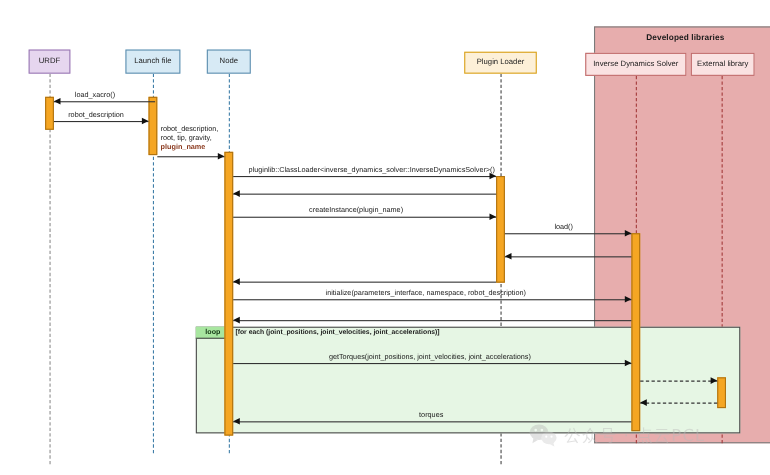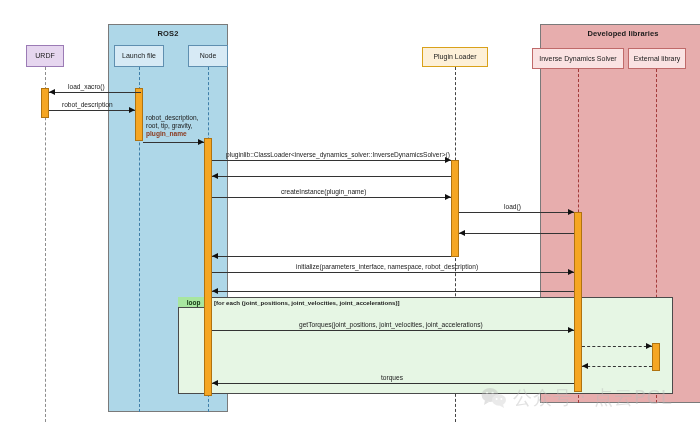--- a/index.html
+++ b/index.html
@@ -134,36 +134,33 @@
   
   #watermark {
     position: absolute;
     display: flex;
     align-items: center;
     gap: 6px;
     opacity: .42;
     pointer-events: none;
   }
   #watermark .wm-text {
-    font-size: 19px;
+    font-size: 15px;
     color: #b9b9b9;
     font-family: "DejaVu Sans", sans-serif;
     letter-spacing: 1px;
     white-space: nowrap;
   }
   #watermark .wm-icon { display: block; }
 </style>
 </head>
 <body>
 
 <div id="diagram">
 
-  <div class="group group-ros2" style="left:108px; top:24px; width:120px; height:388px;">
-    <div class="group-title" style="top:4px;">ROS2</div>
-  </div>
 
   <div class="group group-devlibs" style="left:528px; top:24px; width:166px; height:379px;margin-left:12px;">
     <div class="group-title" style="top:4px;">Developed libraries</div>
   </div>
 
   <div class="lifeline ll-grey" style="left:45px;  top:67px;  height:355px;"></div>
   <div class="lifeline ll-blue" style="left:139px; top:67px;  height:345px;"></div>
   <div class="lifeline ll-blue" style="left:208px; top:67px;  height:345px;"></div>
   <div class="lifeline ll-dark" style="left:455px; top:67px;  height:355px;"></div>
   <div class="lifeline ll-red" style="left:578px; top:69px;  height:334px;"></div>

